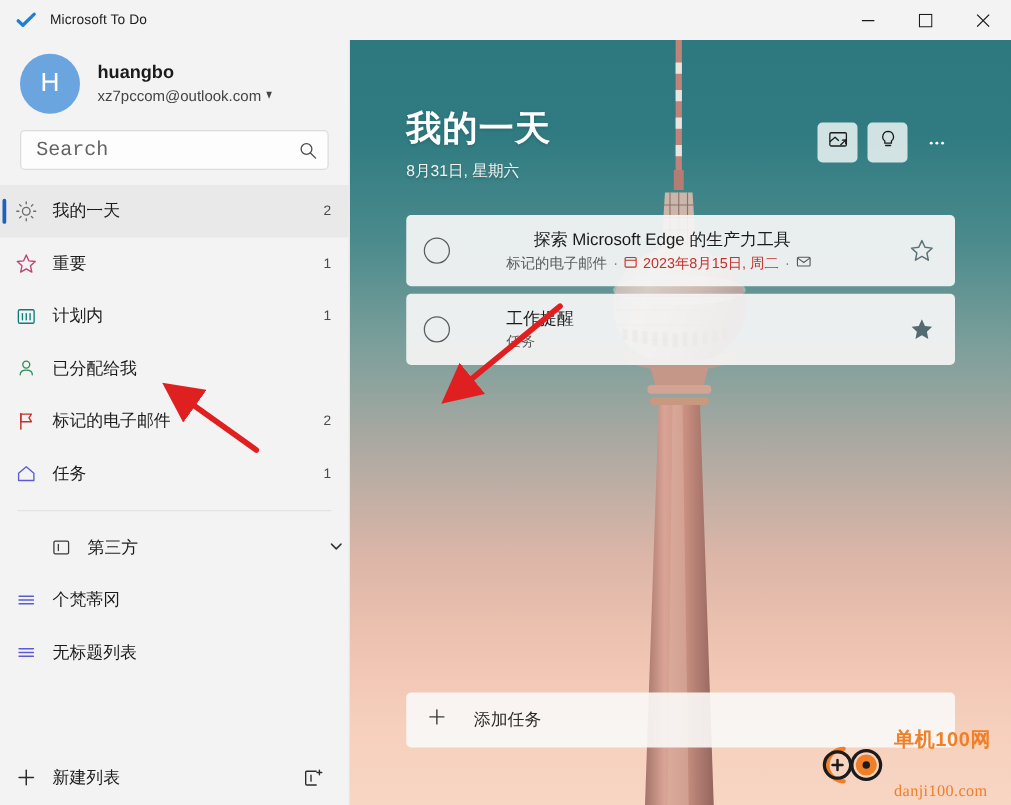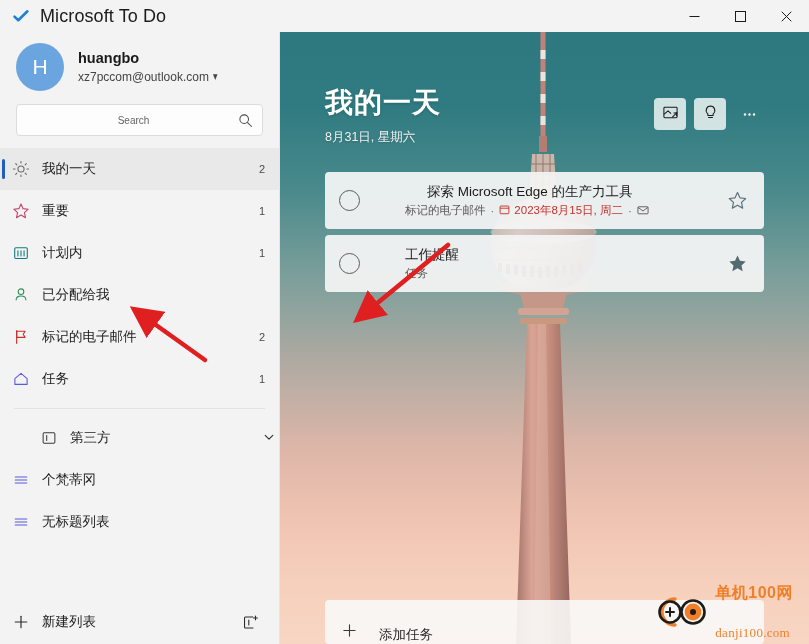--- a/index.html
+++ b/index.html
@@ -26,21 +26,21 @@
     background: #f3f3f3;
     position: relative;
     z-index: 30;
   }
   .tb-logo {
     width: 22px; height: 22px;
     margin-left: 10px;
     display: flex; align-items: center; justify-content: center;
   }
   .tb-title {
-    font-size: 18px;
+    font-size: 11px;
     color: #1b1b1b;
     margin-left: 8px;
     letter-spacing: .1px;
   }
   .tb-spacer { flex: 1; }
   .tb-btns { display: flex; height: 32px; }
   .tb-btn {
     width: 46px; height: 32px;
     display: flex; align-items: center; justify-content: center;
     color: #1b1b1b;
@@ -83,23 +83,22 @@
   .searchbox {
     height: 32px;
     background: #fdfdfd;
     border: 1px solid #dcdcdc;
     border-radius: 4px;
     display: flex; align-items: center;
     padding: 0 9px 0 12px;
   }
   .searchbox input {
     flex: 1; border: none; outline: none; background: transparent;
-    font-size: 10px; color: #1b1b1b;
-    font-family: Liberation Sans, sans-serif;
-    text-align: center;
+    font-size: 16px; color: #1b1b1b;
+    font-family: Liberation Mono, monospace;
   }
   .searchbox input::placeholder { color: #636363; }
   .search-ico { color: #4a4a4a; display: flex; }
 
   .navlist { padding-top: 2px; }
   .navitem {
     height: 42px;
     display: flex; align-items: center;
     padding: 0 14px 0 0;
     position: relative;
@@ -229,22 +228,23 @@
   .t-meta .dot { color: #777; }
   .t-meta .due { color: #c4312a; display: flex; align-items: center; gap: 4px; }
   .t-star { flex: none; display: flex; align-items: center; }
 
   .main-spacer { flex: 1; }
 
   .addtask {
     background: rgba(250,248,247,.90);
     border-radius: 4px;
     height: 44px;
-    display: flex; align-items: flex-end;
+    display: flex; align-items: center;
     padding: 0 16px;
+    margin-bottom: 46px;
   }
   .add-plus { font-size: 18px; color: #3a3a3a; width: 24px; }
   .add-label { font-size: 13.5px; color: #2b2b2b; margin-left: 14px; }
 
   
   .arrow { position: absolute; z-index: 40; pointer-events: none; }
 
   
   .watermark {
     position: absolute;

